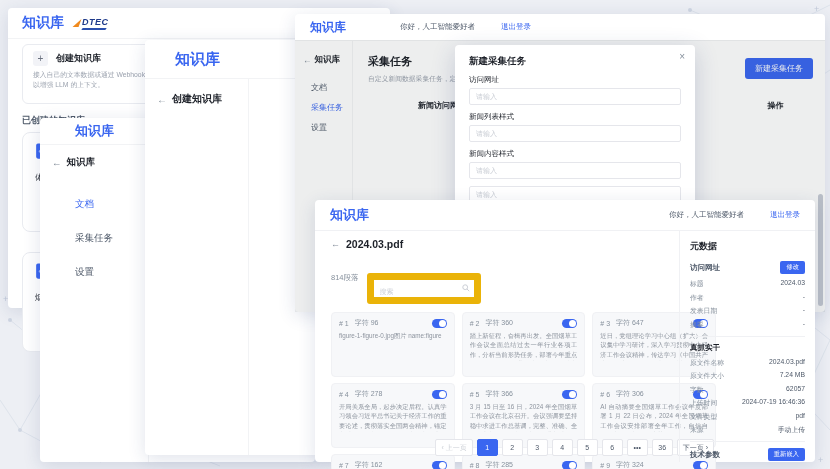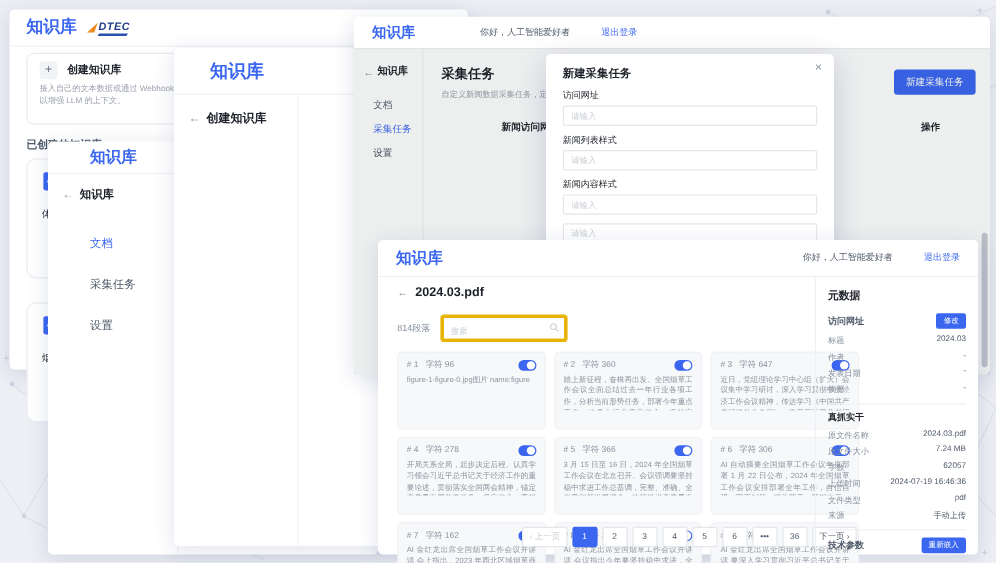--- a/index.html
+++ b/index.html
@@ -74,23 +74,23 @@
   .ph{font-size:7px;color:#c9cdd4}
   .sched-label{margin-top:8px;font-size:7.5px}
   
   .win-e{left:315px;top:200px;width:500px;height:262px;z-index:5}
   .e-header{height:30px;border-bottom:1px solid #f0f1f4;position:relative}
   .e-header .app-title{position:absolute;left:15px;line-height:30px;font-size:13px}
   .e-user{position:absolute;right:15px;line-height:30px}
   .e-left{position:absolute;left:0;top:30px;bottom:0;width:385px;padding:6px 12px 0 16px}
   .e-back{display:flex;align-items:center;gap:6px;margin-top:2px;font-size:9px}
   .e-doc-name{font-size:10.5px;font-weight:bold}
-  .e-meta-row{margin-top:12px;display:flex;align-items:center;gap:8px}
+  .e-meta-row{margin-top:23px;display:flex;align-items:flex-start;gap:8px}
   .e-count{font-size:7.5px;color:#86909c}
-  .search{position:relative;width:100px;height:17px;border:3px solid #eab308;border-radius:3px;background:#fff}
+  .search{position:relative;width:100px;height:17px;border:7px solid #eab308;border-radius:3px;background:#fff}
   .search input{width:100%;height:100%;border:none;outline:none;padding:0 16px 0 6px;font-size:7px;color:#4e5969;background:transparent}
   .search input::placeholder{color:#c9cdd4}
   .search svg{position:absolute;right:4px;top:4px}
   .grid{margin-top:8px;display:grid;grid-template-columns:repeat(3,1fr);gap:6px 7px}
   .chunk{height:53px;background:#f7f8fa;border:1px solid #f0f1f4;border-radius:4px;padding:5px 7px;overflow:hidden;cursor:pointer}
   .ch-head{display:flex;align-items:center;gap:6px}
   .ch-id,.ch-chars{font-size:7px;color:#86909c}
   .toggle{margin-left:auto;width:15px;height:9px;border-radius:5px;background:#3a66f0;position:relative;flex:none;cursor:pointer}
   .toggle::after{content:"";position:absolute;right:1px;top:1px;width:7px;height:7px;border-radius:50%;background:#fff}
   .ch-text{margin-top:3px;font-size:6.3px;color:#8d949e;line-height:1.5;max-height:30px;overflow:hidden;word-break:break-all;text-align:justify}

